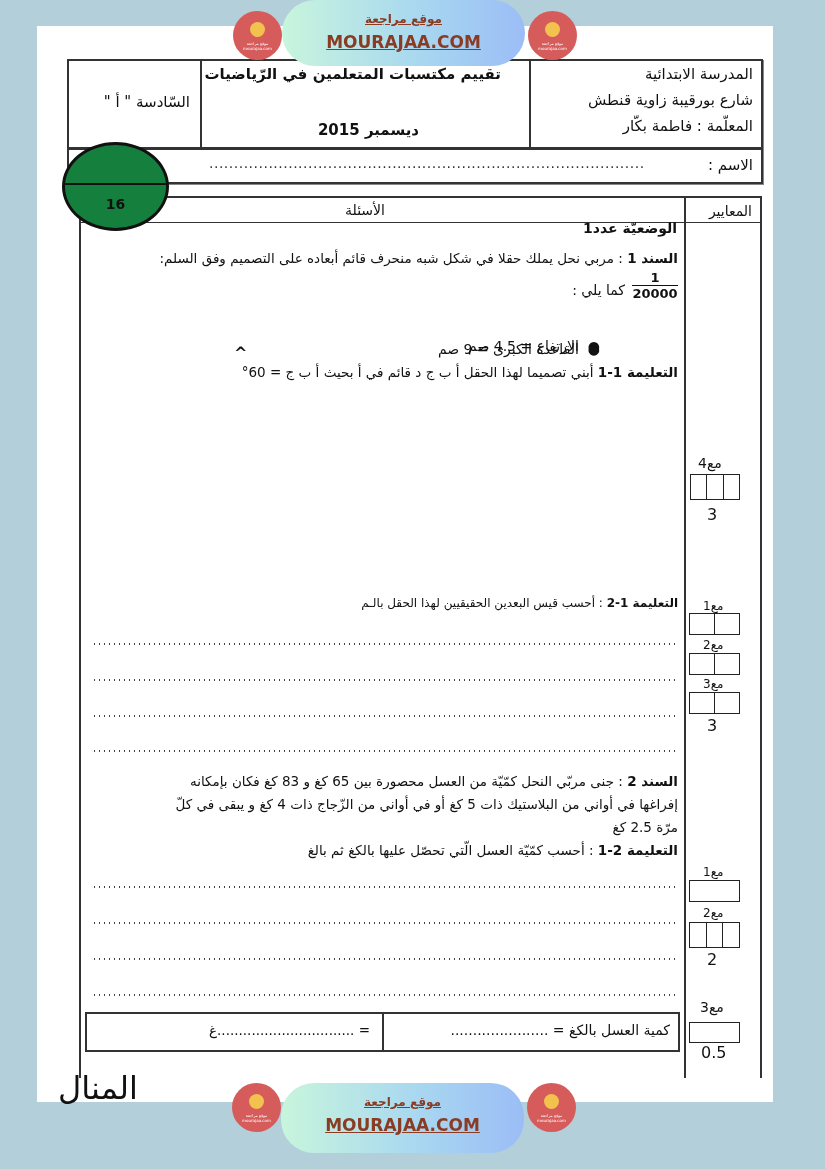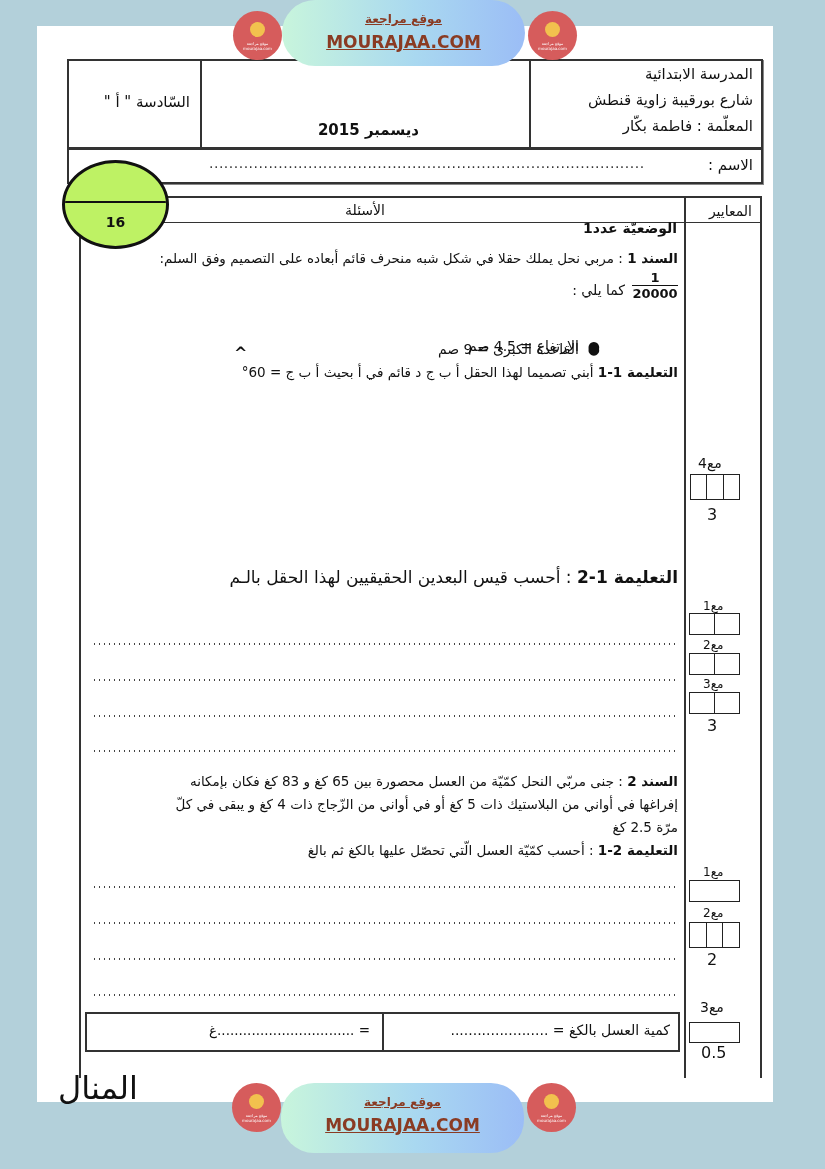--- a/index.html
+++ b/index.html
@@ -33,22 +33,22 @@
 
   
   .maintbl {
     position:absolute; left:79px; top:196px; width:679px; height:880px;
     border-left:2px solid #333; border-top:2px solid #333; border-right:2px solid #333;
   }
   .col-divider { position:absolute; left:603px; top:0; bottom:0; width:0; border-left:2px solid #333; }
   .row-divider { position:absolute; left:0; right:0; top:24px; border-top:1.5px solid #333; }
 
   .score-oval {
-    position:absolute; left:62px; top:160px; width:101px; height:83px;
-    border:3px solid #111; border-radius:50%; background:#bef264; overflow:hidden;
+    position:absolute; left:62px; top:142px; width:101px; height:83px;
+    border:3px solid #111; border-radius:50%; background:#15803d; overflow:hidden;
   }
   .score-oval .line { position:absolute; left:0; right:0; top:38px; border-top:2px solid #111; }
 
   .txt { font-size:14px; line-height:18px; white-space:nowrap; }
   .b { font-weight:bold; }
 
   .dots {
     position:absolute; left:92px; width:583px; height:2px;
     background-image: radial-gradient(circle, #444 0.9px, transparent 1px);
     background-size:5px 2px; background-repeat:repeat-x;
@@ -83,20 +83,21 @@
 </head>
 <body>
 
 <div class="page"></div>
 
 <div class="hdr">
   <div class="hdr-cell hdr-left">
     <div class="abs txt rtl" style="right:10px; top:32px; font-size:15px;">السّادسة " أ "</div>
   </div>
   <div class="hdr-cell hdr-mid">
+    <div class="abs txt rtl b" style="right:28px; top:4px; font-size:15px;">تقييم مكتسبات المتعلمين في الرّياضيات</div>
     <div class="abs txt rtl b" style="right:110px; top:60px; font-size:15px;">ديسمبر 2015</div>
   </div>
   <div class="hdr-cell hdr-right">
     <div class="abs txt rtl" style="right:8px; top:4px; font-size:15px;">المدرسة الابتدائية</div>
     <div class="abs txt rtl" style="right:8px; top:30px; font-size:15px;">شارع بورقيبة زاوية قنطش</div>
     <div class="abs txt rtl" style="right:8px; top:56px; font-size:15px;">المعلّمة : فاطمة بكّار</div>
   </div>
 </div>
 
 <div class="namebar">
@@ -135,21 +136,21 @@
 <div class="abs txt rtl" style="right:225px; top:340px;">
   <span>●&nbsp;&nbsp;</span><span>القاعدة الكبرى = 9 صم</span>
 </div>
 
 <div class="abs b" style="left:234px; top:343px; font-size:16px;">^</div>
 <div class="abs txt rtl" style="right:147px; top:363px; font-size:13.5px;">
   <span class="b">التعليمة 1-1</span>
   <span>أبني تصميما لهذا الحقل أ ب ج د  قائم في أ  بحيث أ  ب  ج = 60°</span>
 </div>
 
-<div class="abs txt rtl" style="right:147px; top:568px; font-size:17px;">
+<div class="abs txt rtl" style="right:147px; top:594px; font-size:12px;">
   <span class="b">التعليمة 1-2</span>
   <span>: أحسب قيس البعدين  الحقيقيين لهذا الحقل بالـم</span>
 </div>
 
 <div class="dots" style="top:643px;"></div>
 <div class="dots" style="top:679px;"></div>
 <div class="dots" style="top:715px;"></div>
 <div class="dots" style="top:750px;"></div>
 
 <div class="abs rtl" style="right:147px; top:770px; width:590px; font-size:13.5px; line-height:23px;">

